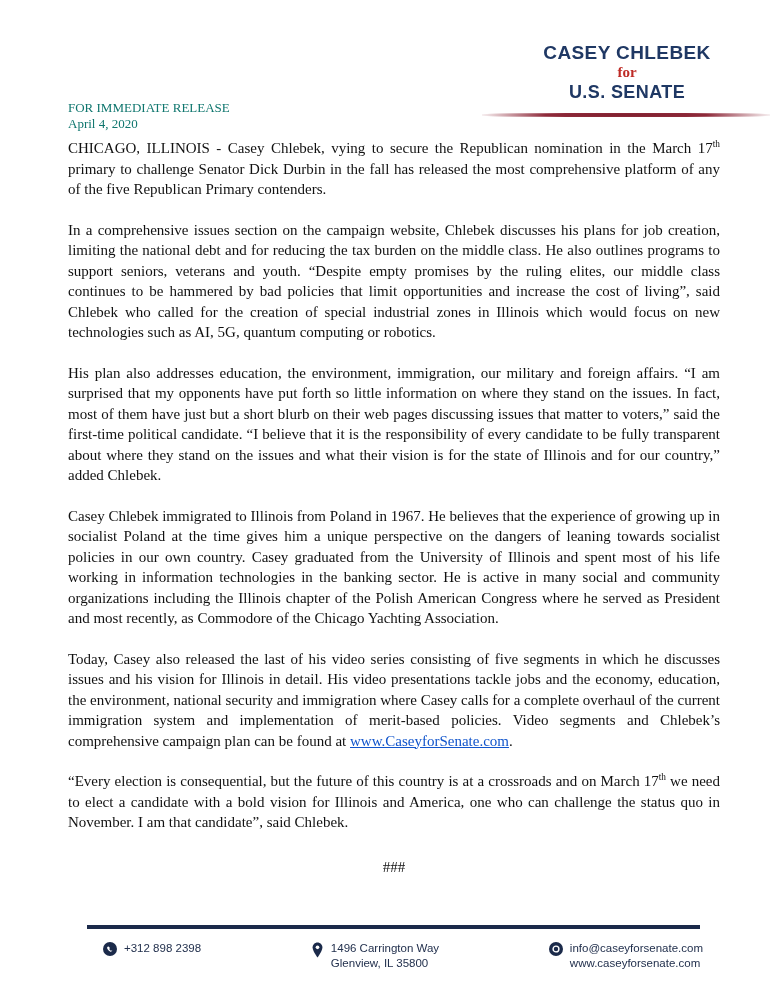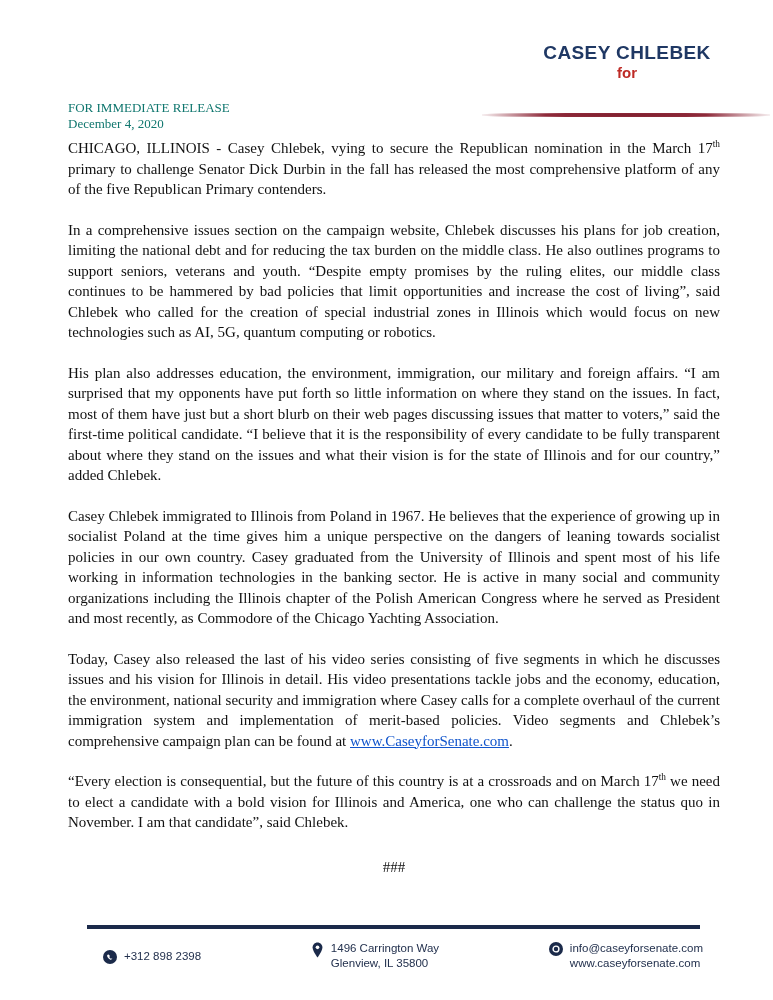--- a/index.html
+++ b/index.html
@@ -16,21 +16,21 @@
   
   .header { position:relative; height:138px; }
   .logo-block {
     position:absolute; left:486px; top:42px; width:282px;
     text-align:center;
     font-family:"Liberation Sans", sans-serif;
     font-weight:bold;
     line-height:1.18;
   }
   .logo-name   { font-size:19px; color:#1F3864; letter-spacing:0.4px; }
-  .logo-for    { font-size:15px; color:#BE2B26; }
+  .logo-for    { font-size:15px; color:#BE2B26;font-family:Liberation Serif, serif; }
   .logo-senate { font-size:18px; color:#1F3864; letter-spacing:0.4px; }
   .logo-underline {
     position:absolute; left:482px; top:113px; width:288px; height:4px;
     background:radial-gradient(ellipse 52% 100% at 50% 50%, #7E1F2E 0%, #8E2A3A 55%, rgba(142,42,58,0) 100%);
   }
   .release-block {
     position:absolute; left:68px; top:100px;
     font-size:13px; line-height:1.22; color:#0f766e;
   }
   
@@ -64,37 +64,38 @@
     position:absolute; top:925px; left:87px; width:613px; height:4px;
     background:#1B2A4A;
   }
   .footer-cols {
     position:absolute; top:941px; left:103px; width:600px;
     display:flex; justify-content:space-between;
     font-family:"Liberation Sans", sans-serif;
     font-size:11.5px; line-height:15px; color:#22304D;
   }
   .footer-item { display:flex; align-items:flex-start; gap:7px; }
-  .footer-item.single { align-items:center; }
+  .footer-item.single { }
   .f-icon { flex:0 0 auto; display:block; margin-top:1px; }
 </style>
 </head>
 <body>
 
 <div class="page">
 
   <div class="header">
     <div class="logo-block">
       <div class="logo-name">CASEY CHLEBEK</div>
       <div class="logo-for">for</div>
+      <div class="logo-senate">U.S. SENATE</div>
     </div>
     <div class="logo-underline"></div>
     <div class="release-block">
       <div>FOR IMMEDIATE RELEASE</div>
-      <div>December 4, 2020</div>
+      <div>April 4, 2020</div>
     </div>
   </div>
 
   <div class="content">
 
 
     <p><span>CHICAGO, ILLINOIS - Casey Chlebek, vying to secure the Republican nomination in the March 17</span><sup class="ord">th</sup><span> primary to challenge Senator Dick Durbin in the fall has released the most comprehensive platform of any of the five Republican Primary contenders.</span></p>
 
     <p>In a comprehensive issues section on the campaign website, Chlebek discusses his plans for job creation, limiting the national debt and for reducing the tax burden on the middle class. He also outlines programs to support seniors, veterans and youth. “Despite empty promises by the ruling elites, our middle class continues to be hammered by bad policies that limit opportunities and increase the cost of living”, said Chlebek who called for the creation of special industrial zones in Illinois which would focus on new technologies such as AI, 5G, quantum computing or robotics.</p>
 

